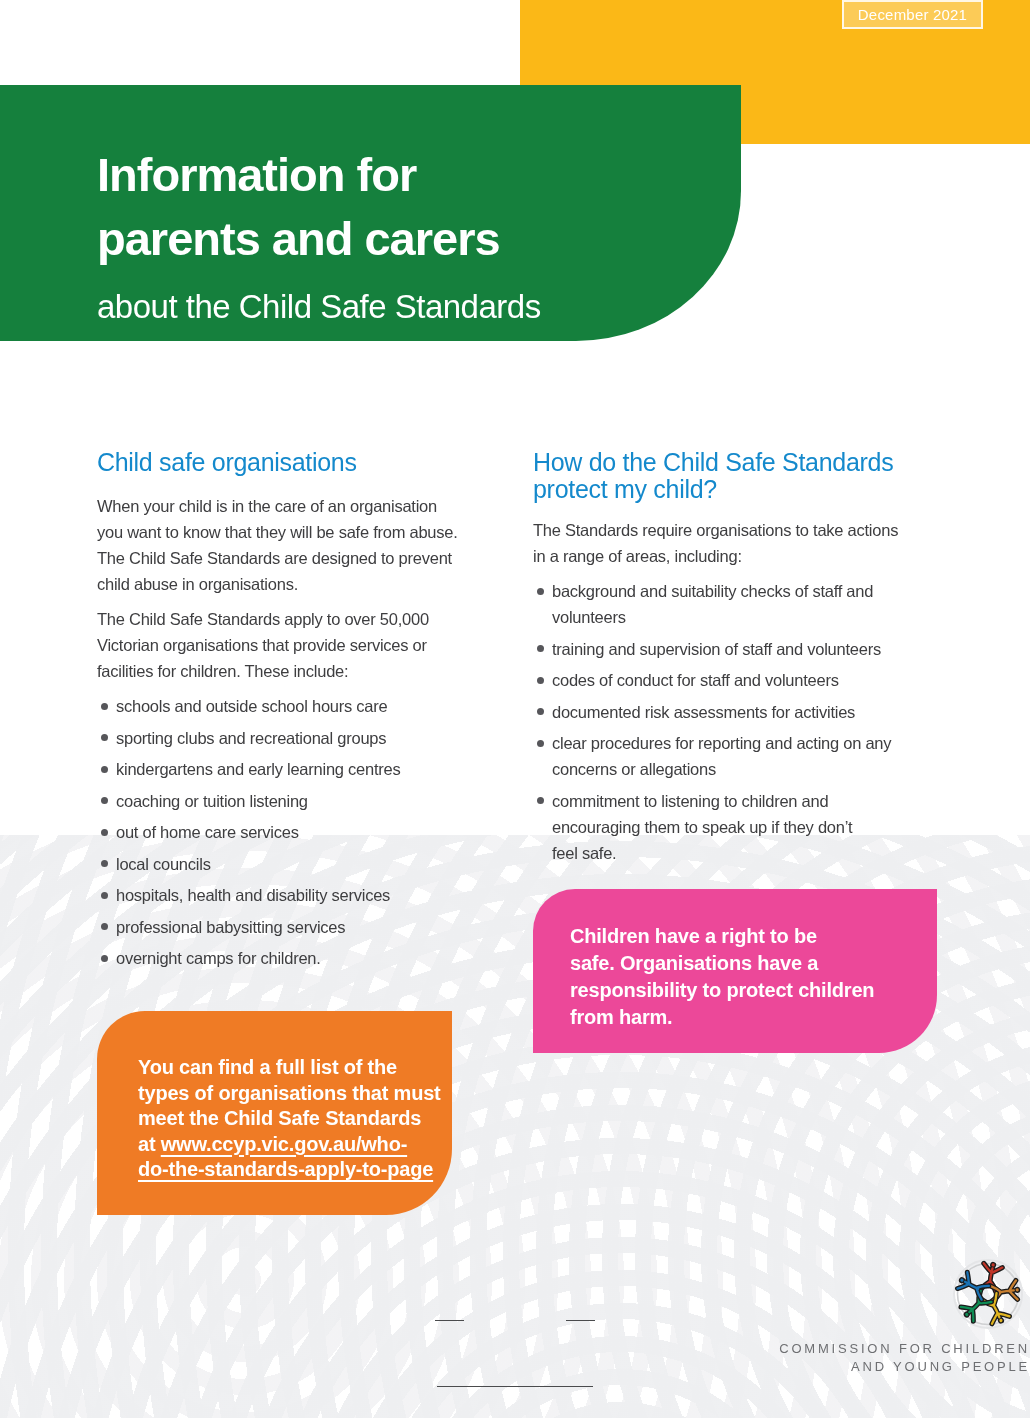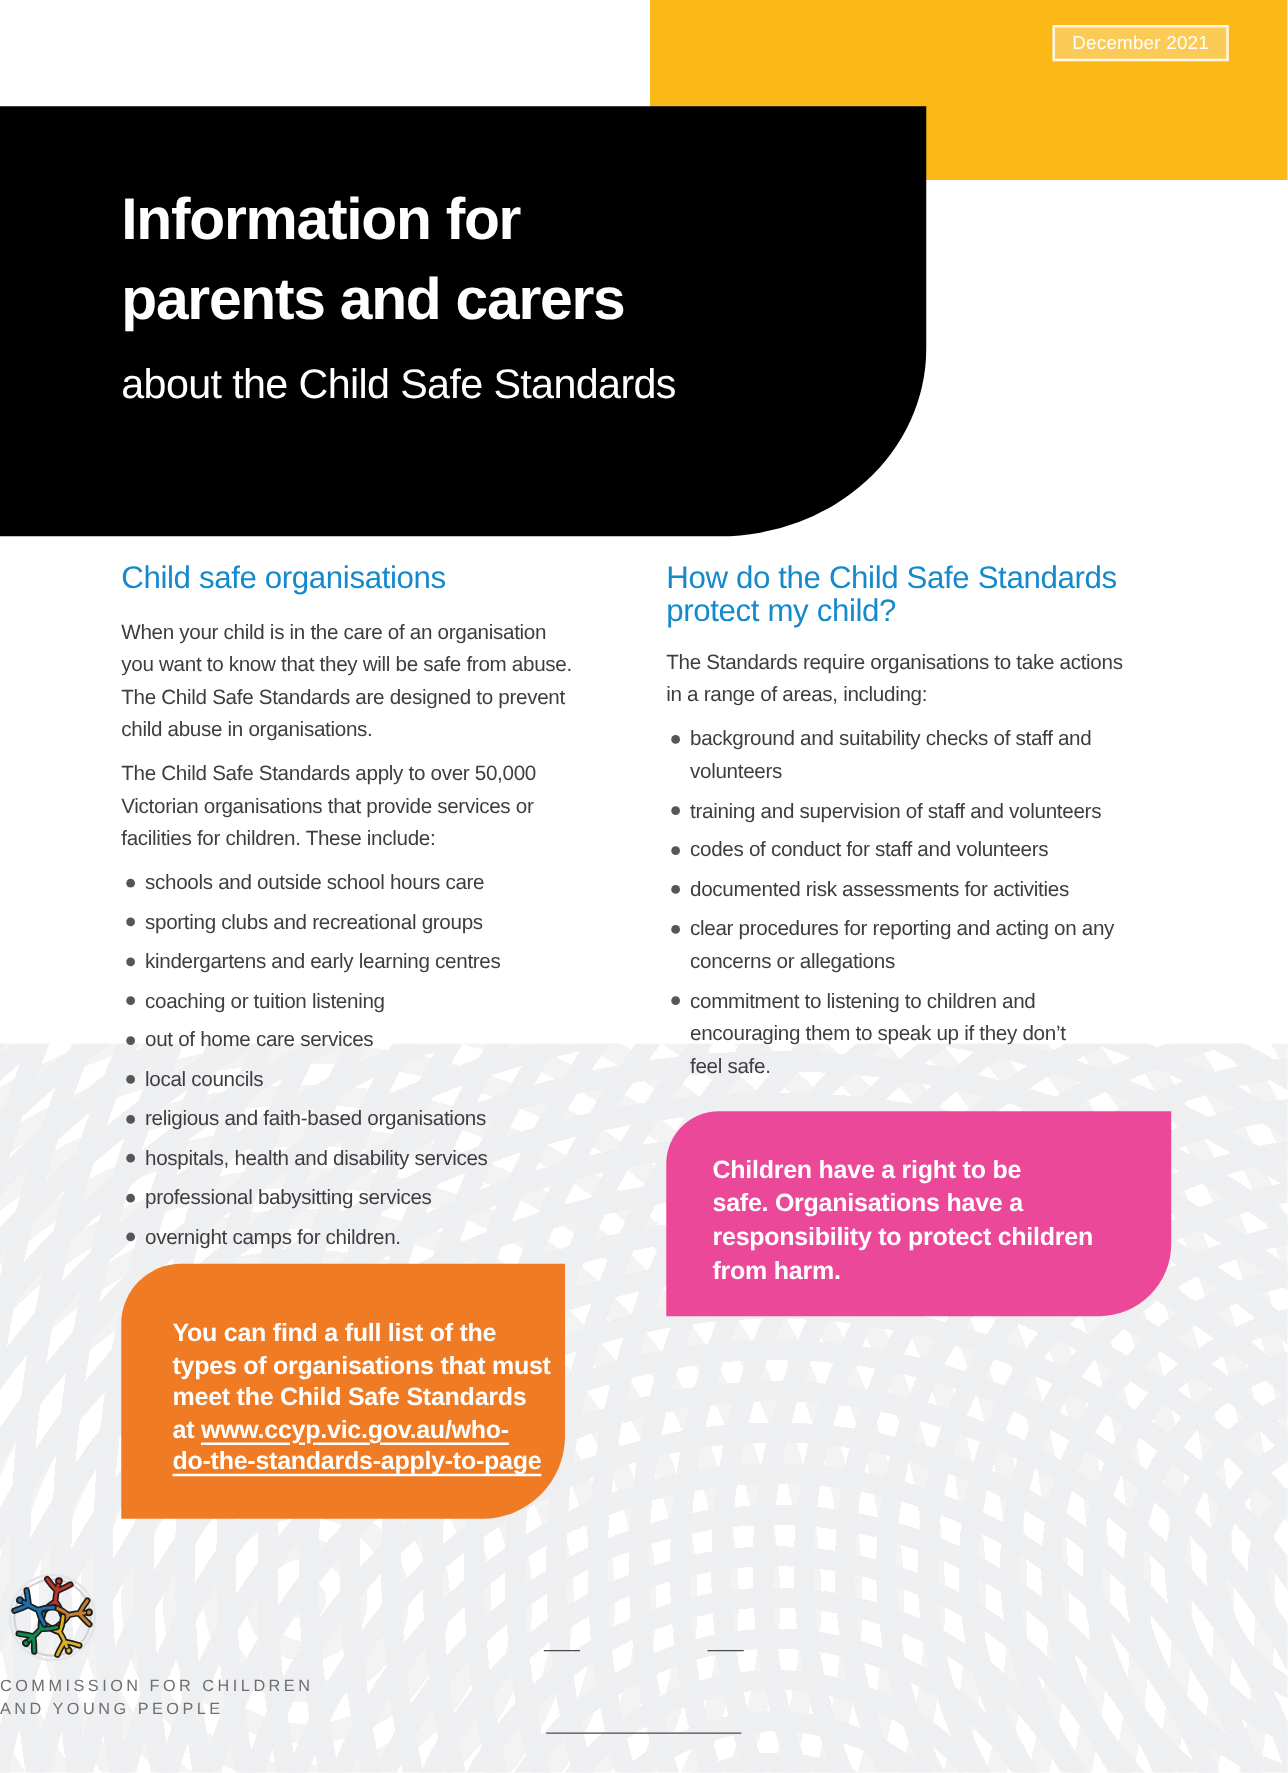--- a/index.html
+++ b/index.html
@@ -20,31 +20,31 @@
       repeating-radial-gradient(circle at 620px 715px,  rgba(238,239,241,0.95) 0 16px, rgba(255,255,255,0) 16px 33px),
       repeating-radial-gradient(circle at 245px 445px,  rgba(241,241,243,0.85) 0 16px, rgba(255,255,255,0) 16px 33px);
   }
 
   
   .yellow-banner {
     position: absolute; left: 520px; top: 0; width: 510px; height: 144px;
     background: #fbb817; z-index: 1;
   }
   .date-badge {
-    position: absolute; top: 20px; right: 47px; width: 141px; height: 29px;
+    position: absolute; top: 0; right: 47px; width: 141px; height: 29px;
     background: rgba(255,255,255,0.28);
     border: 2px solid rgba(255,255,255,0.85);
     color: #ffffff; font-size: 15px; line-height: 25px; text-align: center;
     letter-spacing: 0.2px;
   }
 
   
   .hero {
-    position: absolute; left: 0; top: 85px; width: 741px; height: 344px;
-    background: #000000; border-bottom-right-radius: 165px 150px;
+    position: absolute; left: 0; top: 85px; width: 741px; height: 256px;
+    background: #15803d; border-bottom-right-radius: 165px 150px;
     z-index: 2;
   }
   .hero-inner { position: absolute; left: 97px; top: 58px; white-space: nowrap; }
   .title-line {
     color: #ffffff; font-weight: bold; font-size: 47px; line-height: 64px;
     letter-spacing: -1px;
   }
   .subtitle {
     color: #ffffff; font-size: 33px; line-height: 44px; margin-top: 14px;
     font-weight: normal; letter-spacing: -0.5px;
@@ -87,21 +87,21 @@
     letter-spacing: -0.2px; white-space: nowrap;
   }
   .green-box .box-line { line-height: 27px; }
   .link-underline {
     color: #ffffff; font-weight: bold;
     text-decoration: underline; text-decoration-thickness: 2px; text-underline-offset: 4px;
     cursor: pointer;
   }
 
   
-  .footer { position: absolute; left: 0; top: 1250px; width: 1030px; z-index: 2; text-align: left; }
+  .footer { position: absolute; left: 0; top: 1250px; width: 1030px; z-index: 2; text-align: right; }
   .logo-row { position: relative; height: 84px; }
   .dash {
     position: absolute; top: 70px; width: 29px; height: 0;
     border-top: 1.5px solid #4a4b4d;
   }
   .dash-left  { left: calc(50% - 80px); }
   .dash-right { left: calc(50% + 51px); }
   .wordmark {
     margin-top: 6px; color: #6e6f72; font-size: 13px; line-height: 18px;
     letter-spacing: 2.8px;
@@ -141,21 +141,20 @@
   <p class="body-para">The Child Safe Standards apply to over 50,000
 Victorian organisations that provide services or
 facilities for children. These include:</p>
   <ul class="bullets">
     <li>schools and outside school hours care</li>
     <li>sporting clubs and recreational groups</li>
     <li>kindergartens and early learning centres</li>
     <li>coaching or tuition listening</li>
     <li>out of home care services</li>
     <li>local councils</li>
-    <li>religious and faith-based organisations</li>
     <li>hospitals, health and disability services</li>
     <li>professional babysitting services</li>
     <li>overnight camps for children.</li>
   </ul>
 </div>
 
 <div class="col col-right">
   <div class="section-heading">How do the Child Safe Standards
 protect my child?</div>
   <p class="body-para">The Standards require organisations to take actions

